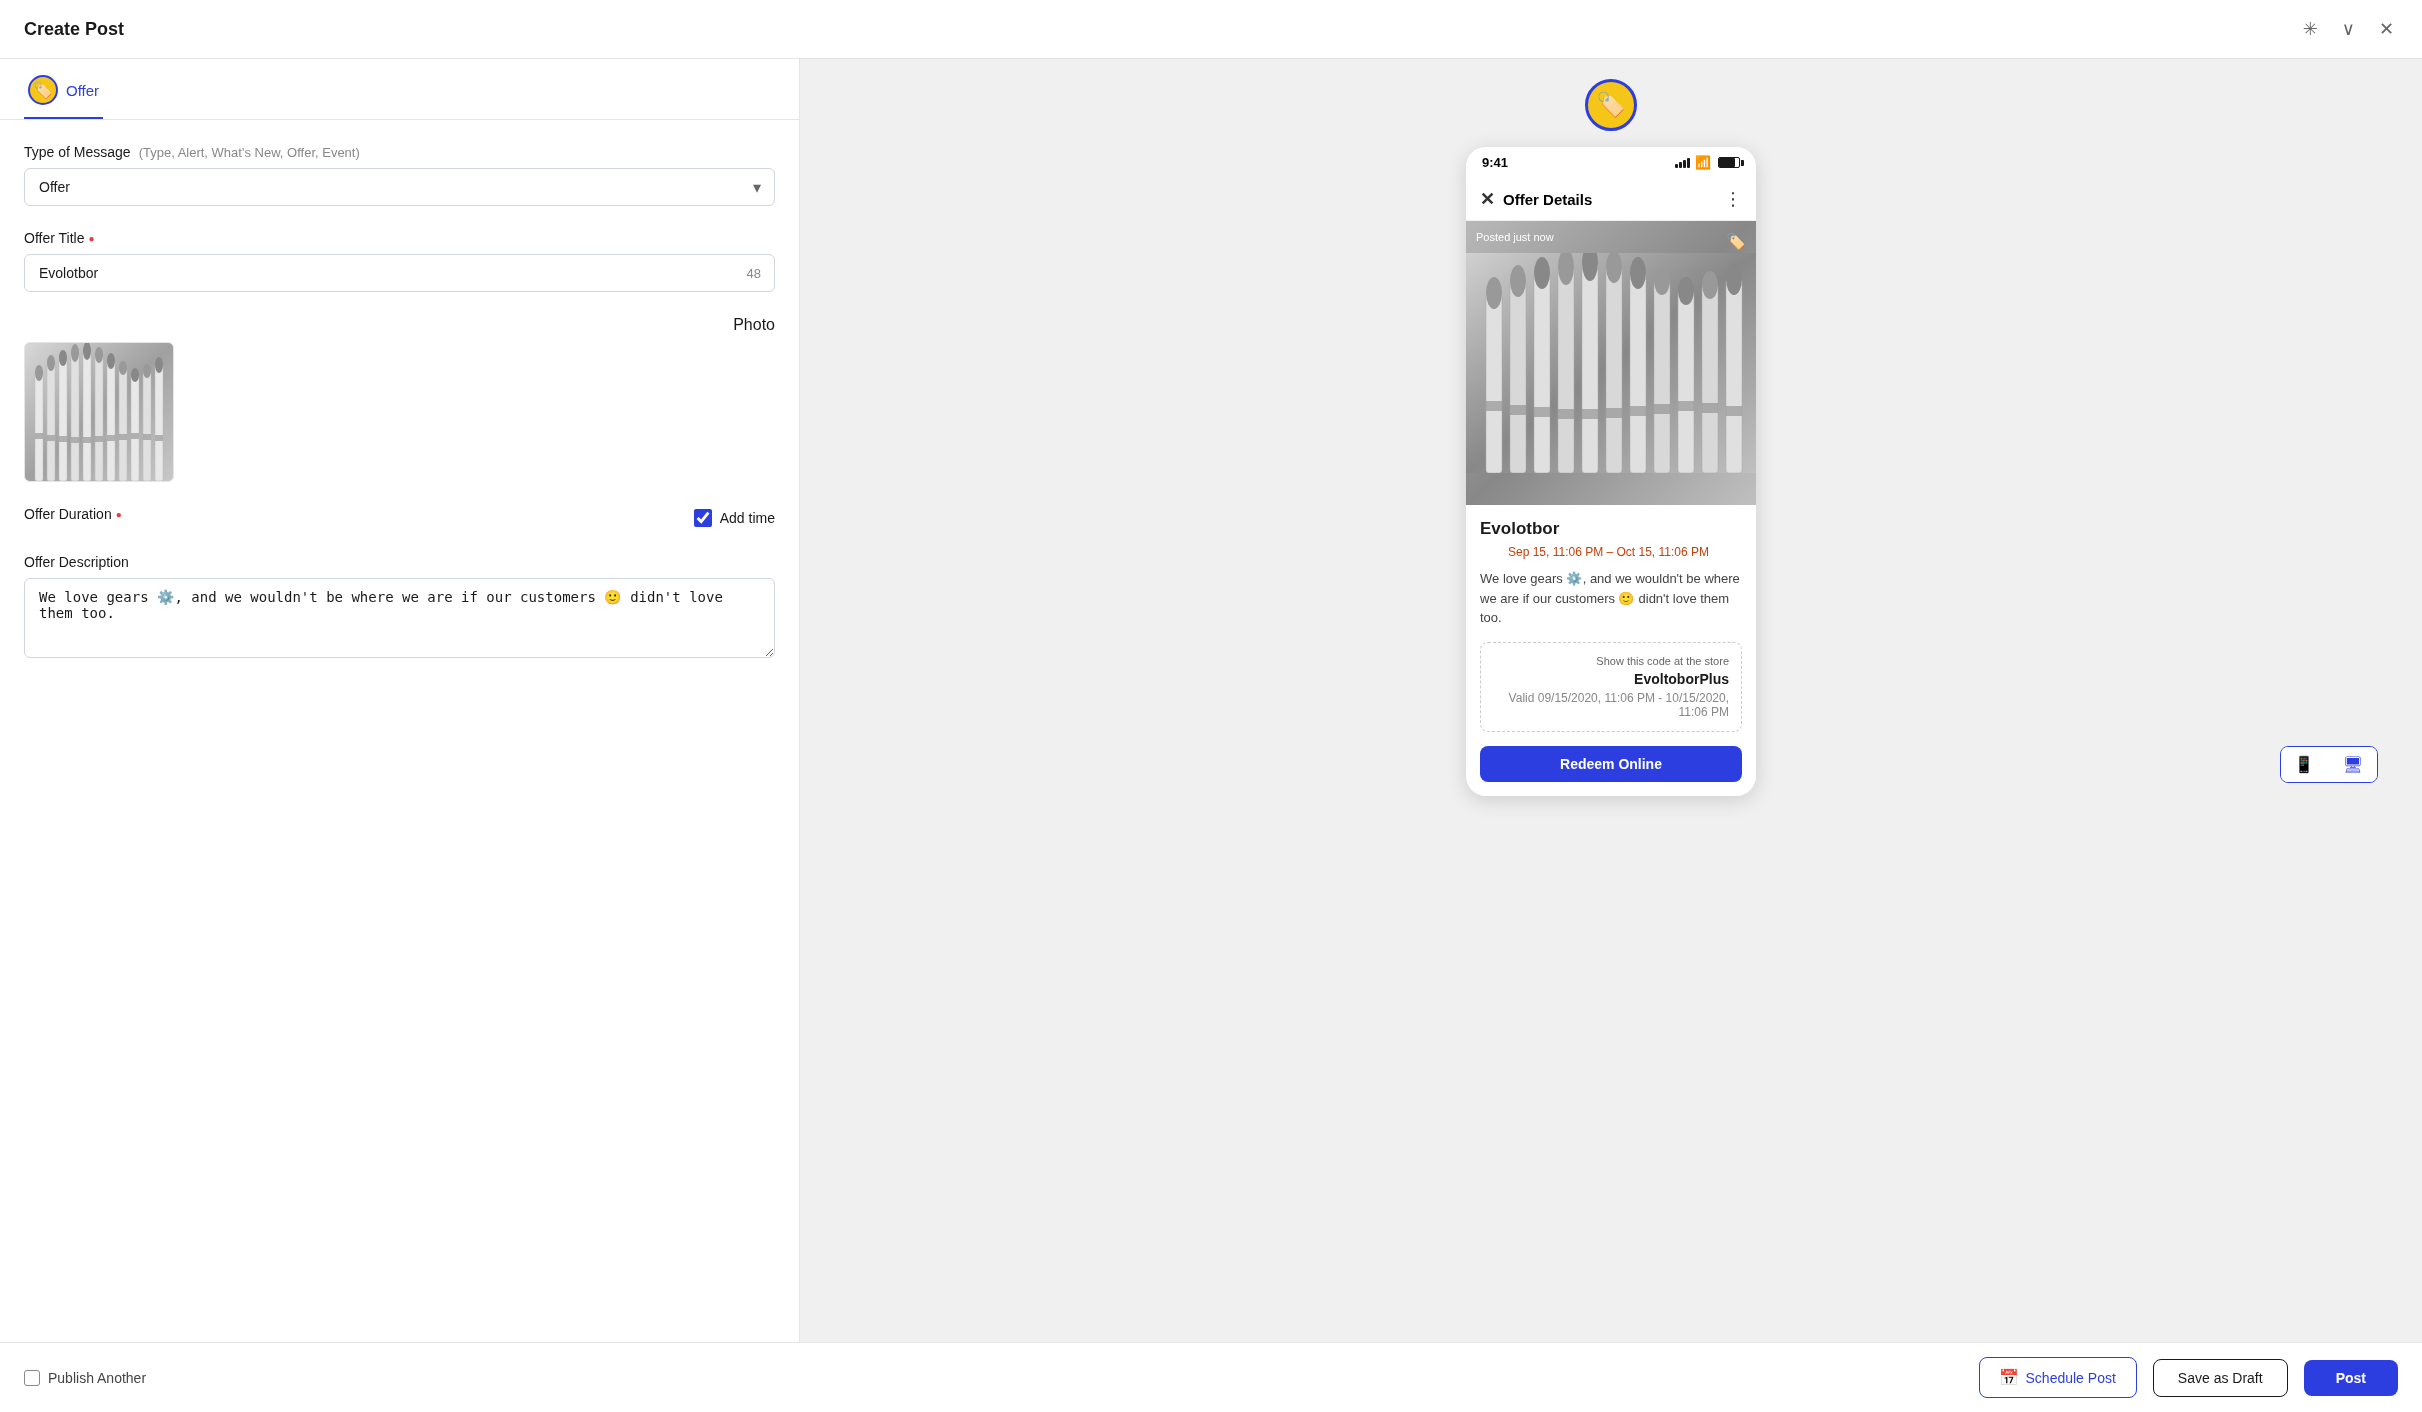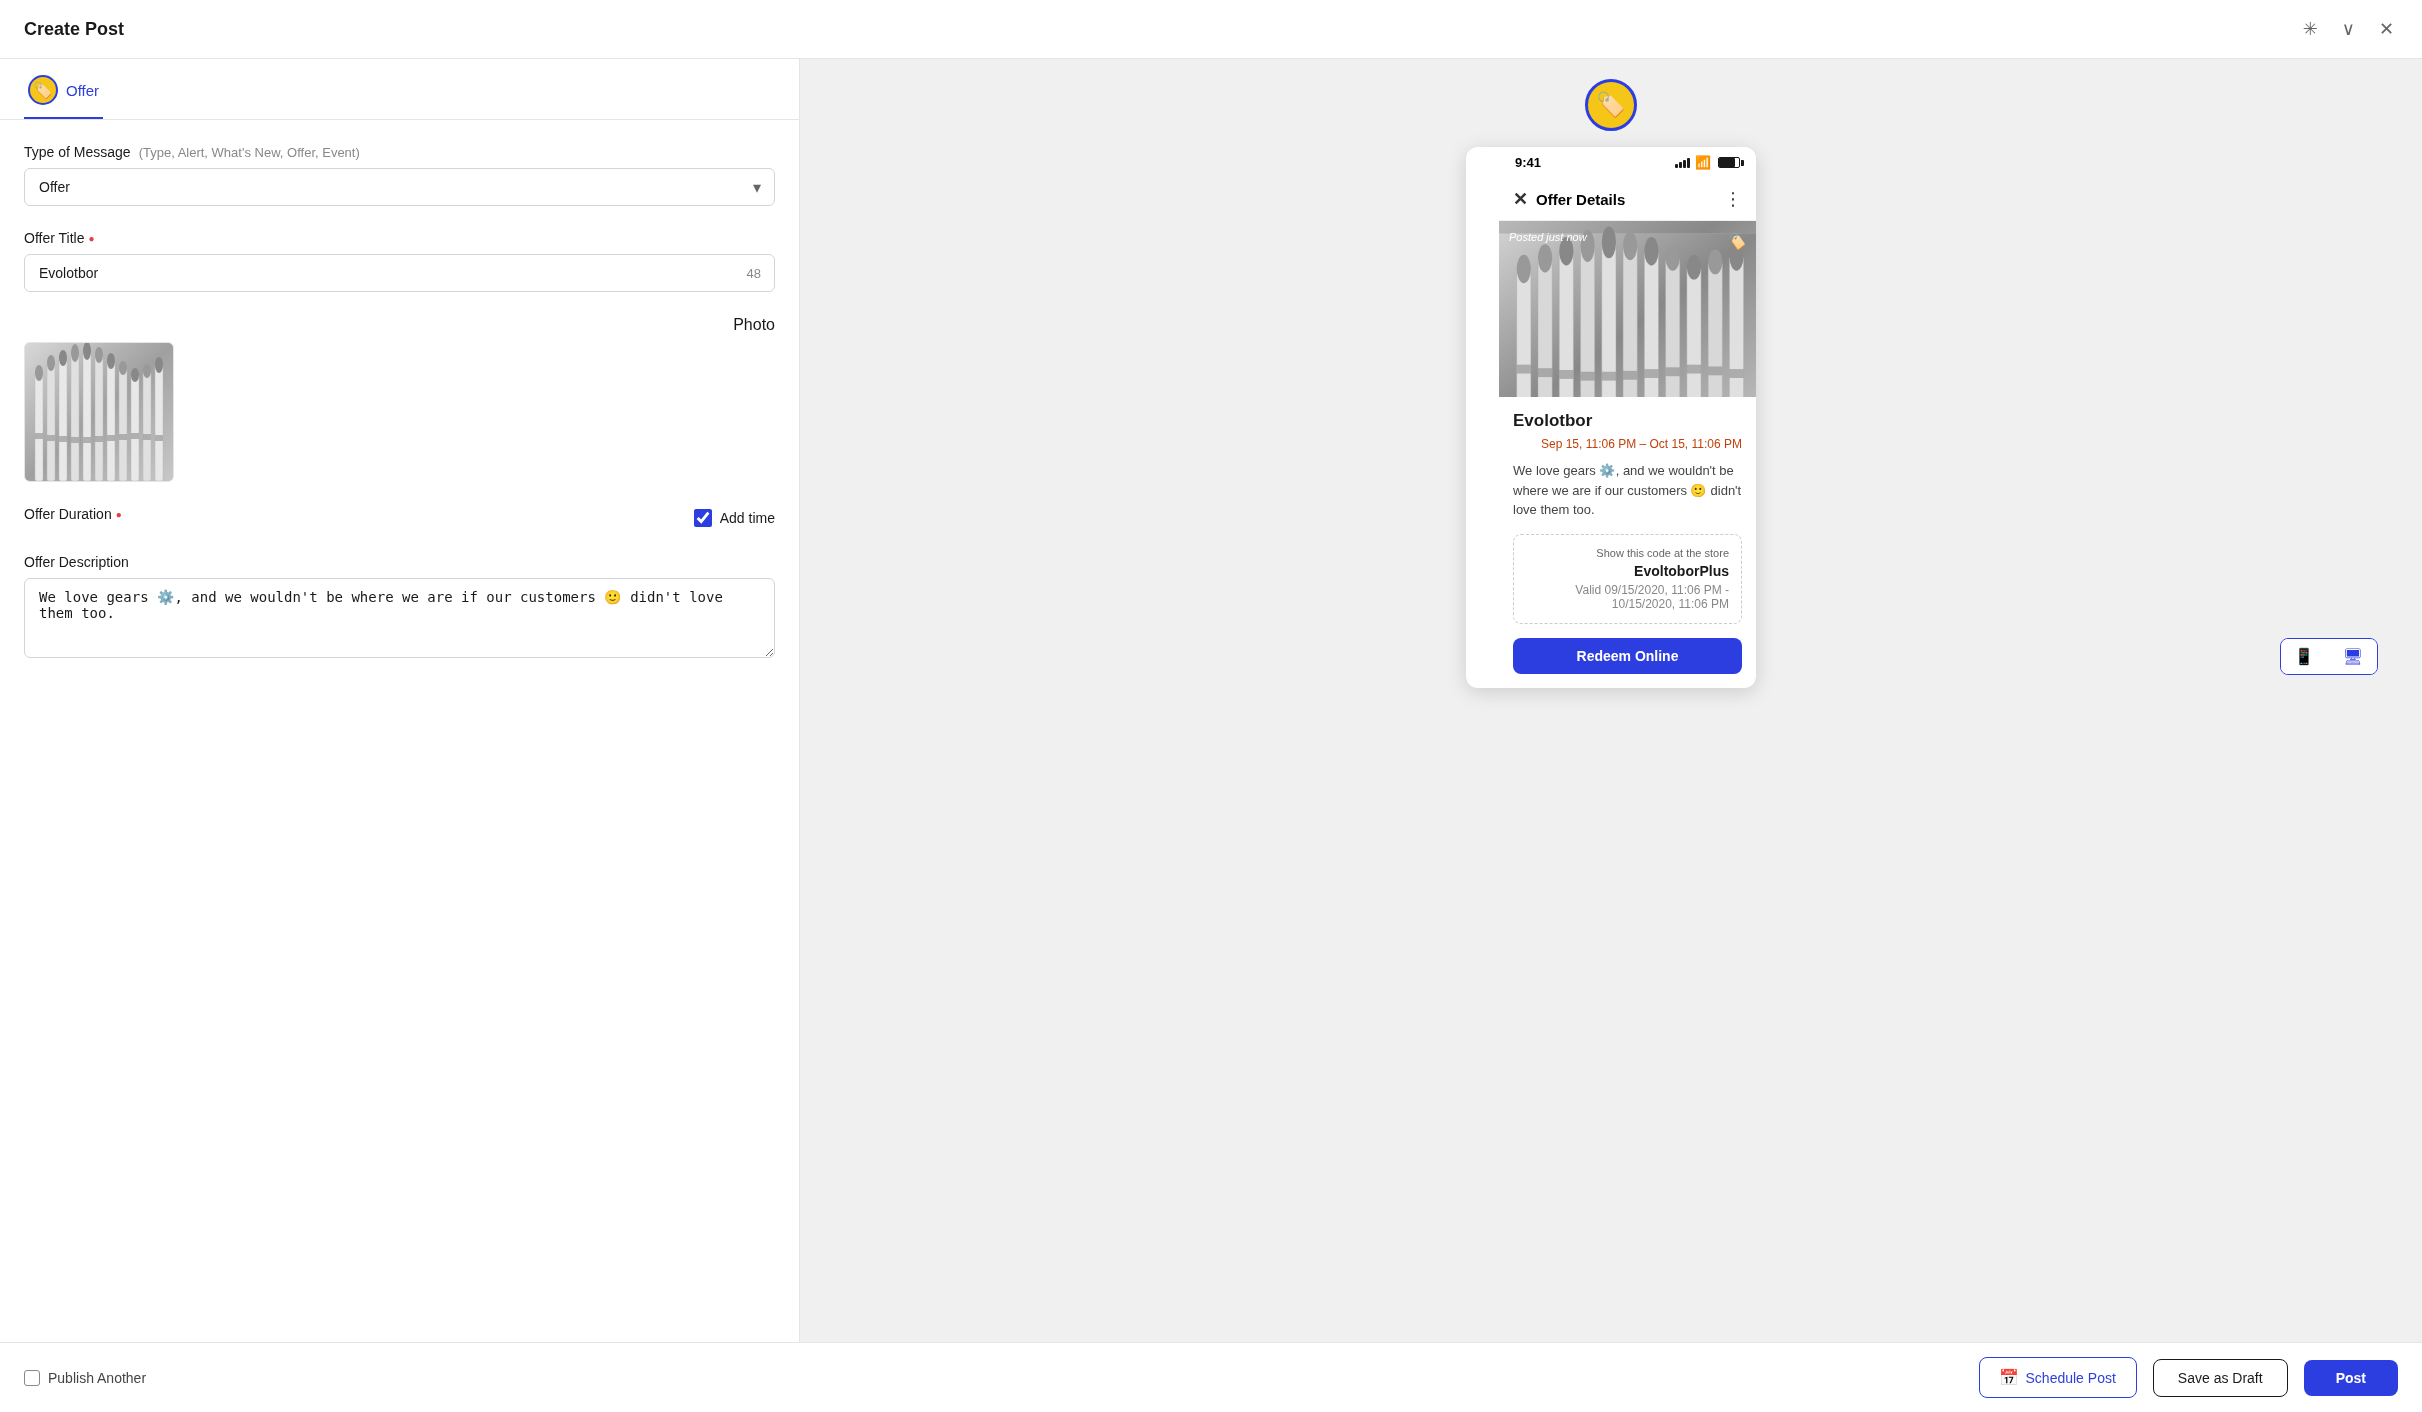--- a/index.html
+++ b/index.html
@@ -79,22 +79,22 @@
       align-items: center; padding: 20px; overflow-y: auto;
     }
     .preview-logo {
       width: 52px; height: 52px; border-radius: 50%; background: #f5c518;
       display: flex; align-items: center; justify-content: center;
       font-size: 24px; border: 3px solid #2d3ee0; margin-bottom: 16px;
     }
 
     
     .phone-mockup {
-      background: #fff; border-radius: 12px; width: 290px;
-      box-shadow: 0 4px 20px rgba(0,0,0,0.15); overflow: hidden; padding-left: 33px;
+      background: #fff; border-radius: 20px; width: 290px;
+      box-shadow: 0 4px 20px rgba(0,0,0,0.15); overflow: hidden;
     }
     .phone-status-bar {
       display: flex; align-items: center; justify-content: space-between;
       padding: 8px 16px; font-size: 13px; font-weight: 600; background: #fff;
     }
     .status-icons { display: flex; align-items: center; gap: 6px; }
     .signal-bars { display: flex; align-items: flex-end; gap: 1px; }
     .signal-bar { width: 3px; background: #1a1a1a; border-radius: 1px; }
     .wifi-icon { font-size: 13px; }
     .battery-icon {
@@ -111,24 +111,24 @@
     .offer-header {
       display: flex; align-items: center; justify-content: space-between;
       padding: 10px 14px; border-bottom: 1px solid #f0f0f0;
     }
     .offer-header-left { display: flex; align-items: center; gap: 8px; font-size: 15px; font-weight: 600; }
     .close-btn-phone { font-size: 18px; color: #333; cursor: pointer; }
     .more-btn { font-size: 18px; color: #333; cursor: pointer; }
 
     .offer-image-wrap { position: relative; }
     .offer-image-placeholder {
-      width: 100%; height: 176px;
+      width: 100%; height: 284px;
       background: linear-gradient(135deg, #b8b8b8 0%, #888 50%, #c0c0c0 100%);
-      display: flex; align-items: flex-start; justify-content: center;
-      overflow: hidden; position: relative; font-style: italic;
+      display: flex; align-items: center; justify-content: center;
+      overflow: hidden; position: relative;
     }
     .offer-image-overlay {
       position: absolute; top: 10px; left: 10px;
       font-size: 11px; color: #fff; font-weight: 500;
     }
     .offer-image-tag {
       position: absolute; top: 10px; right: 10px;
       width: 20px; height: 20px; display: flex; align-items: center; justify-content: center;
     }
 

